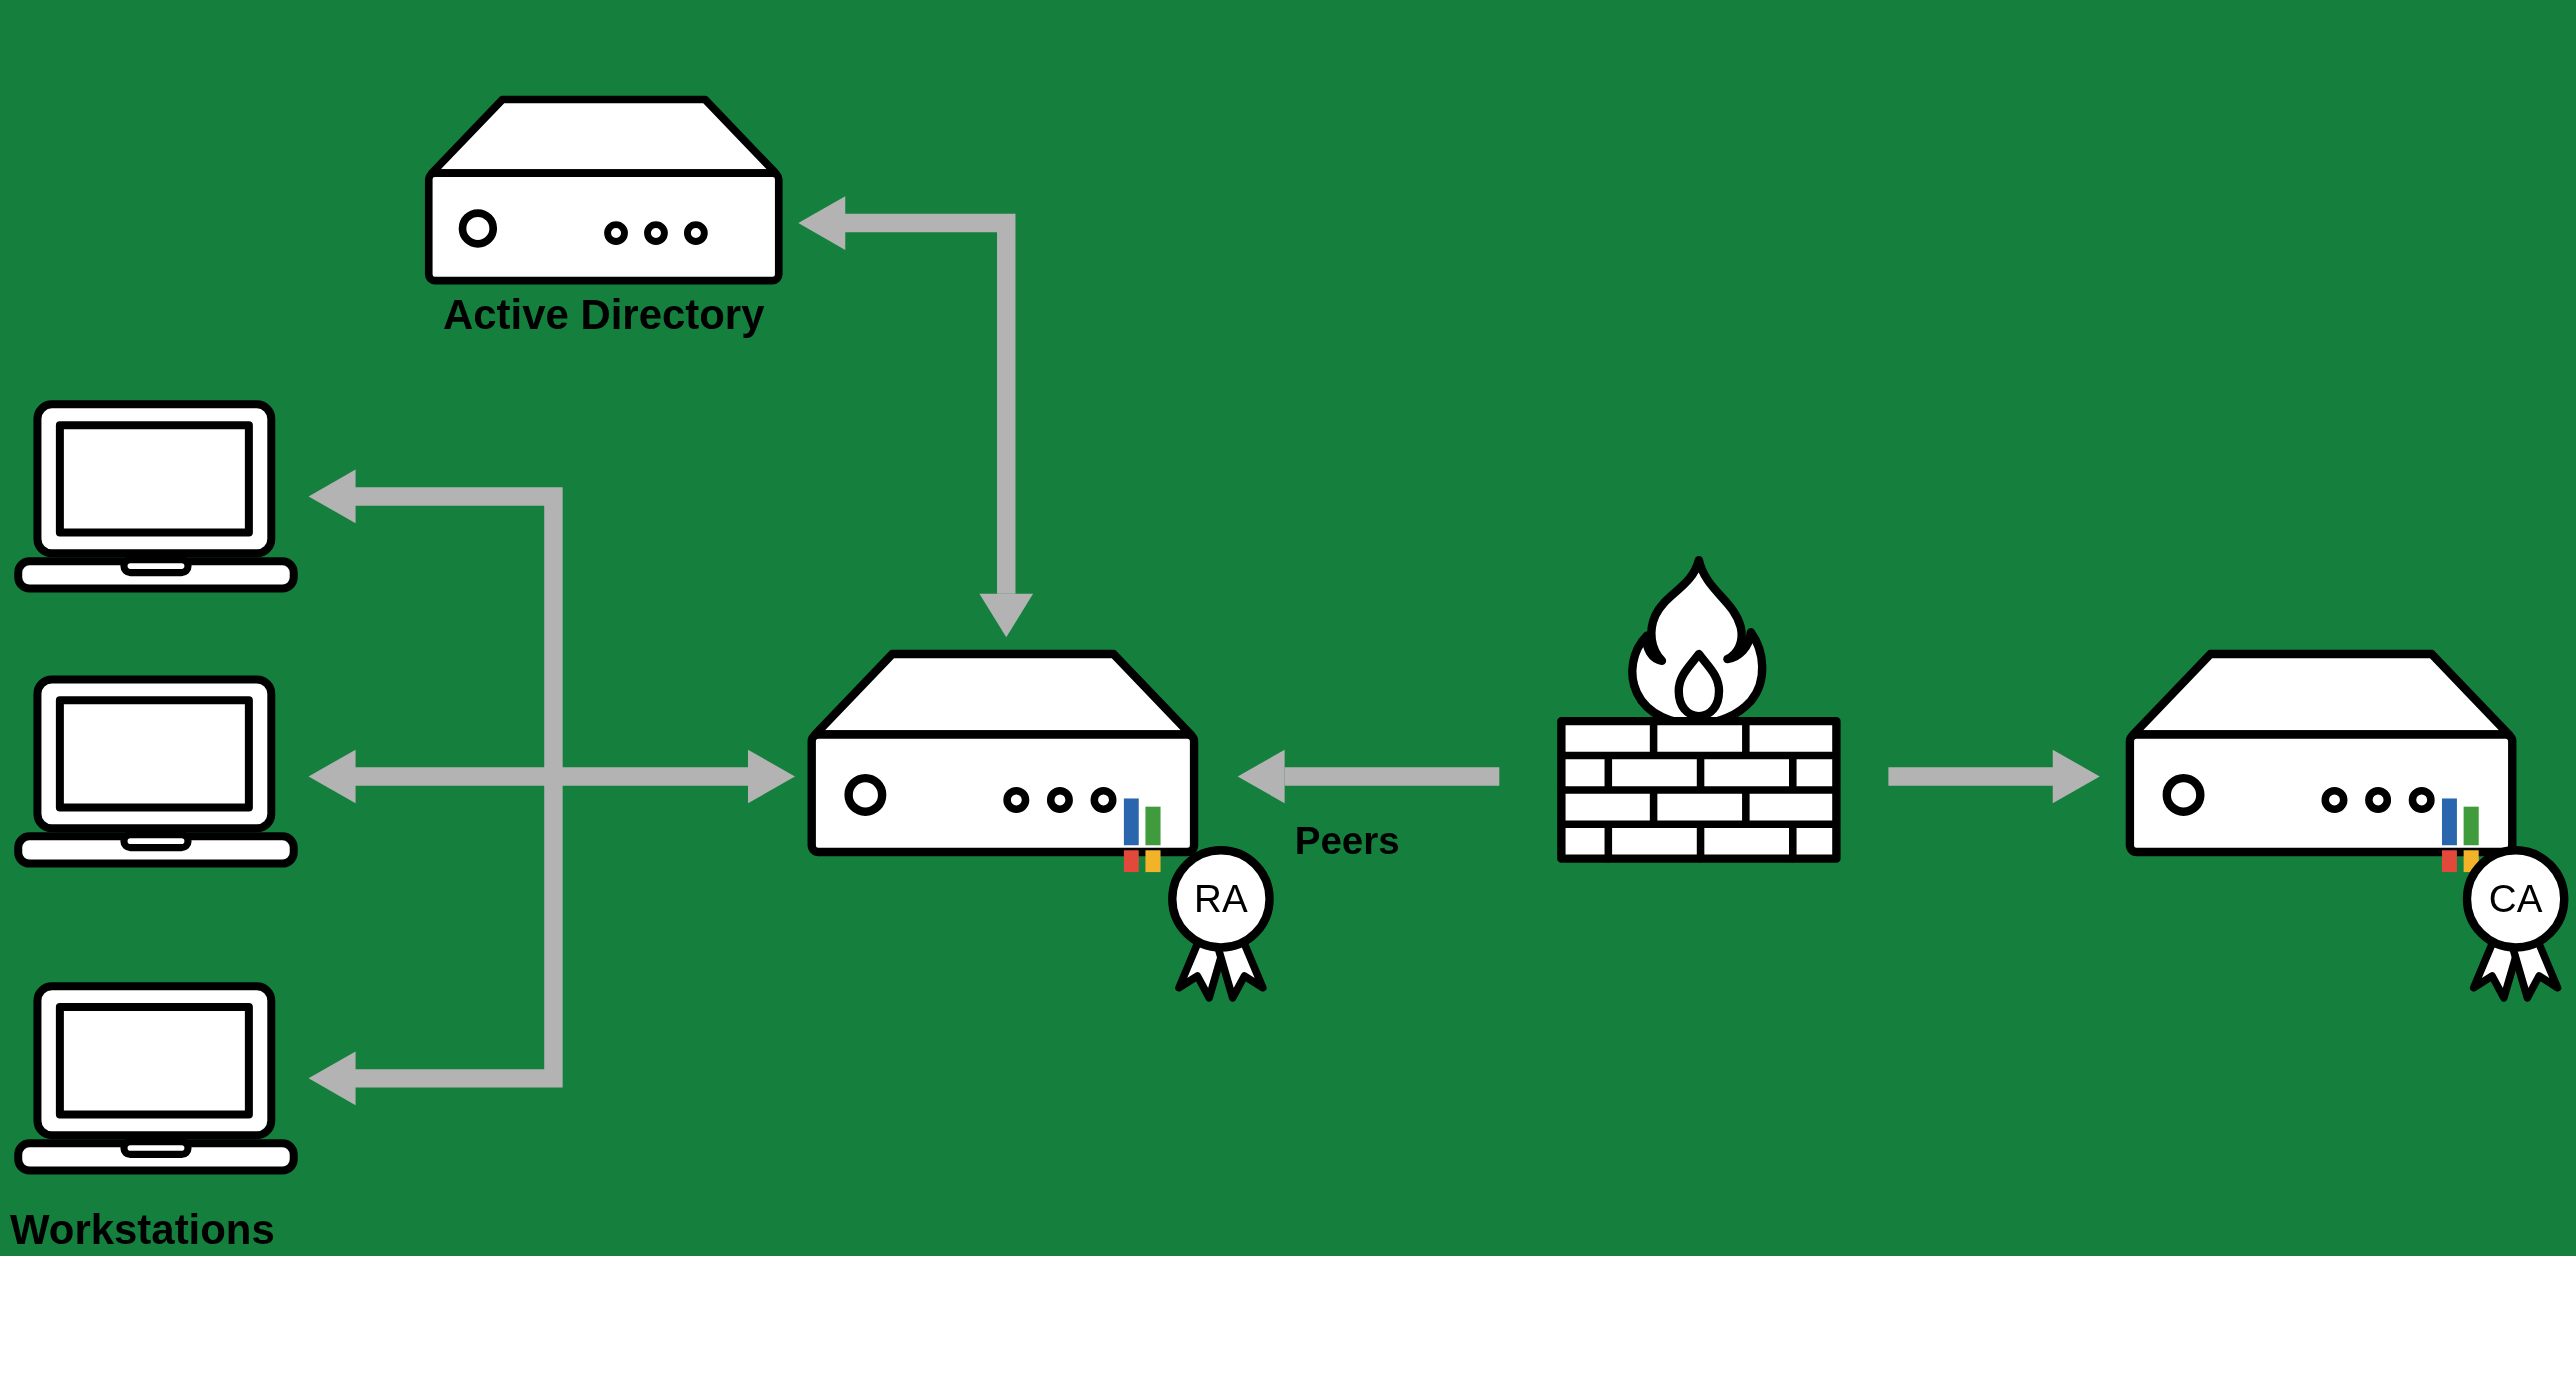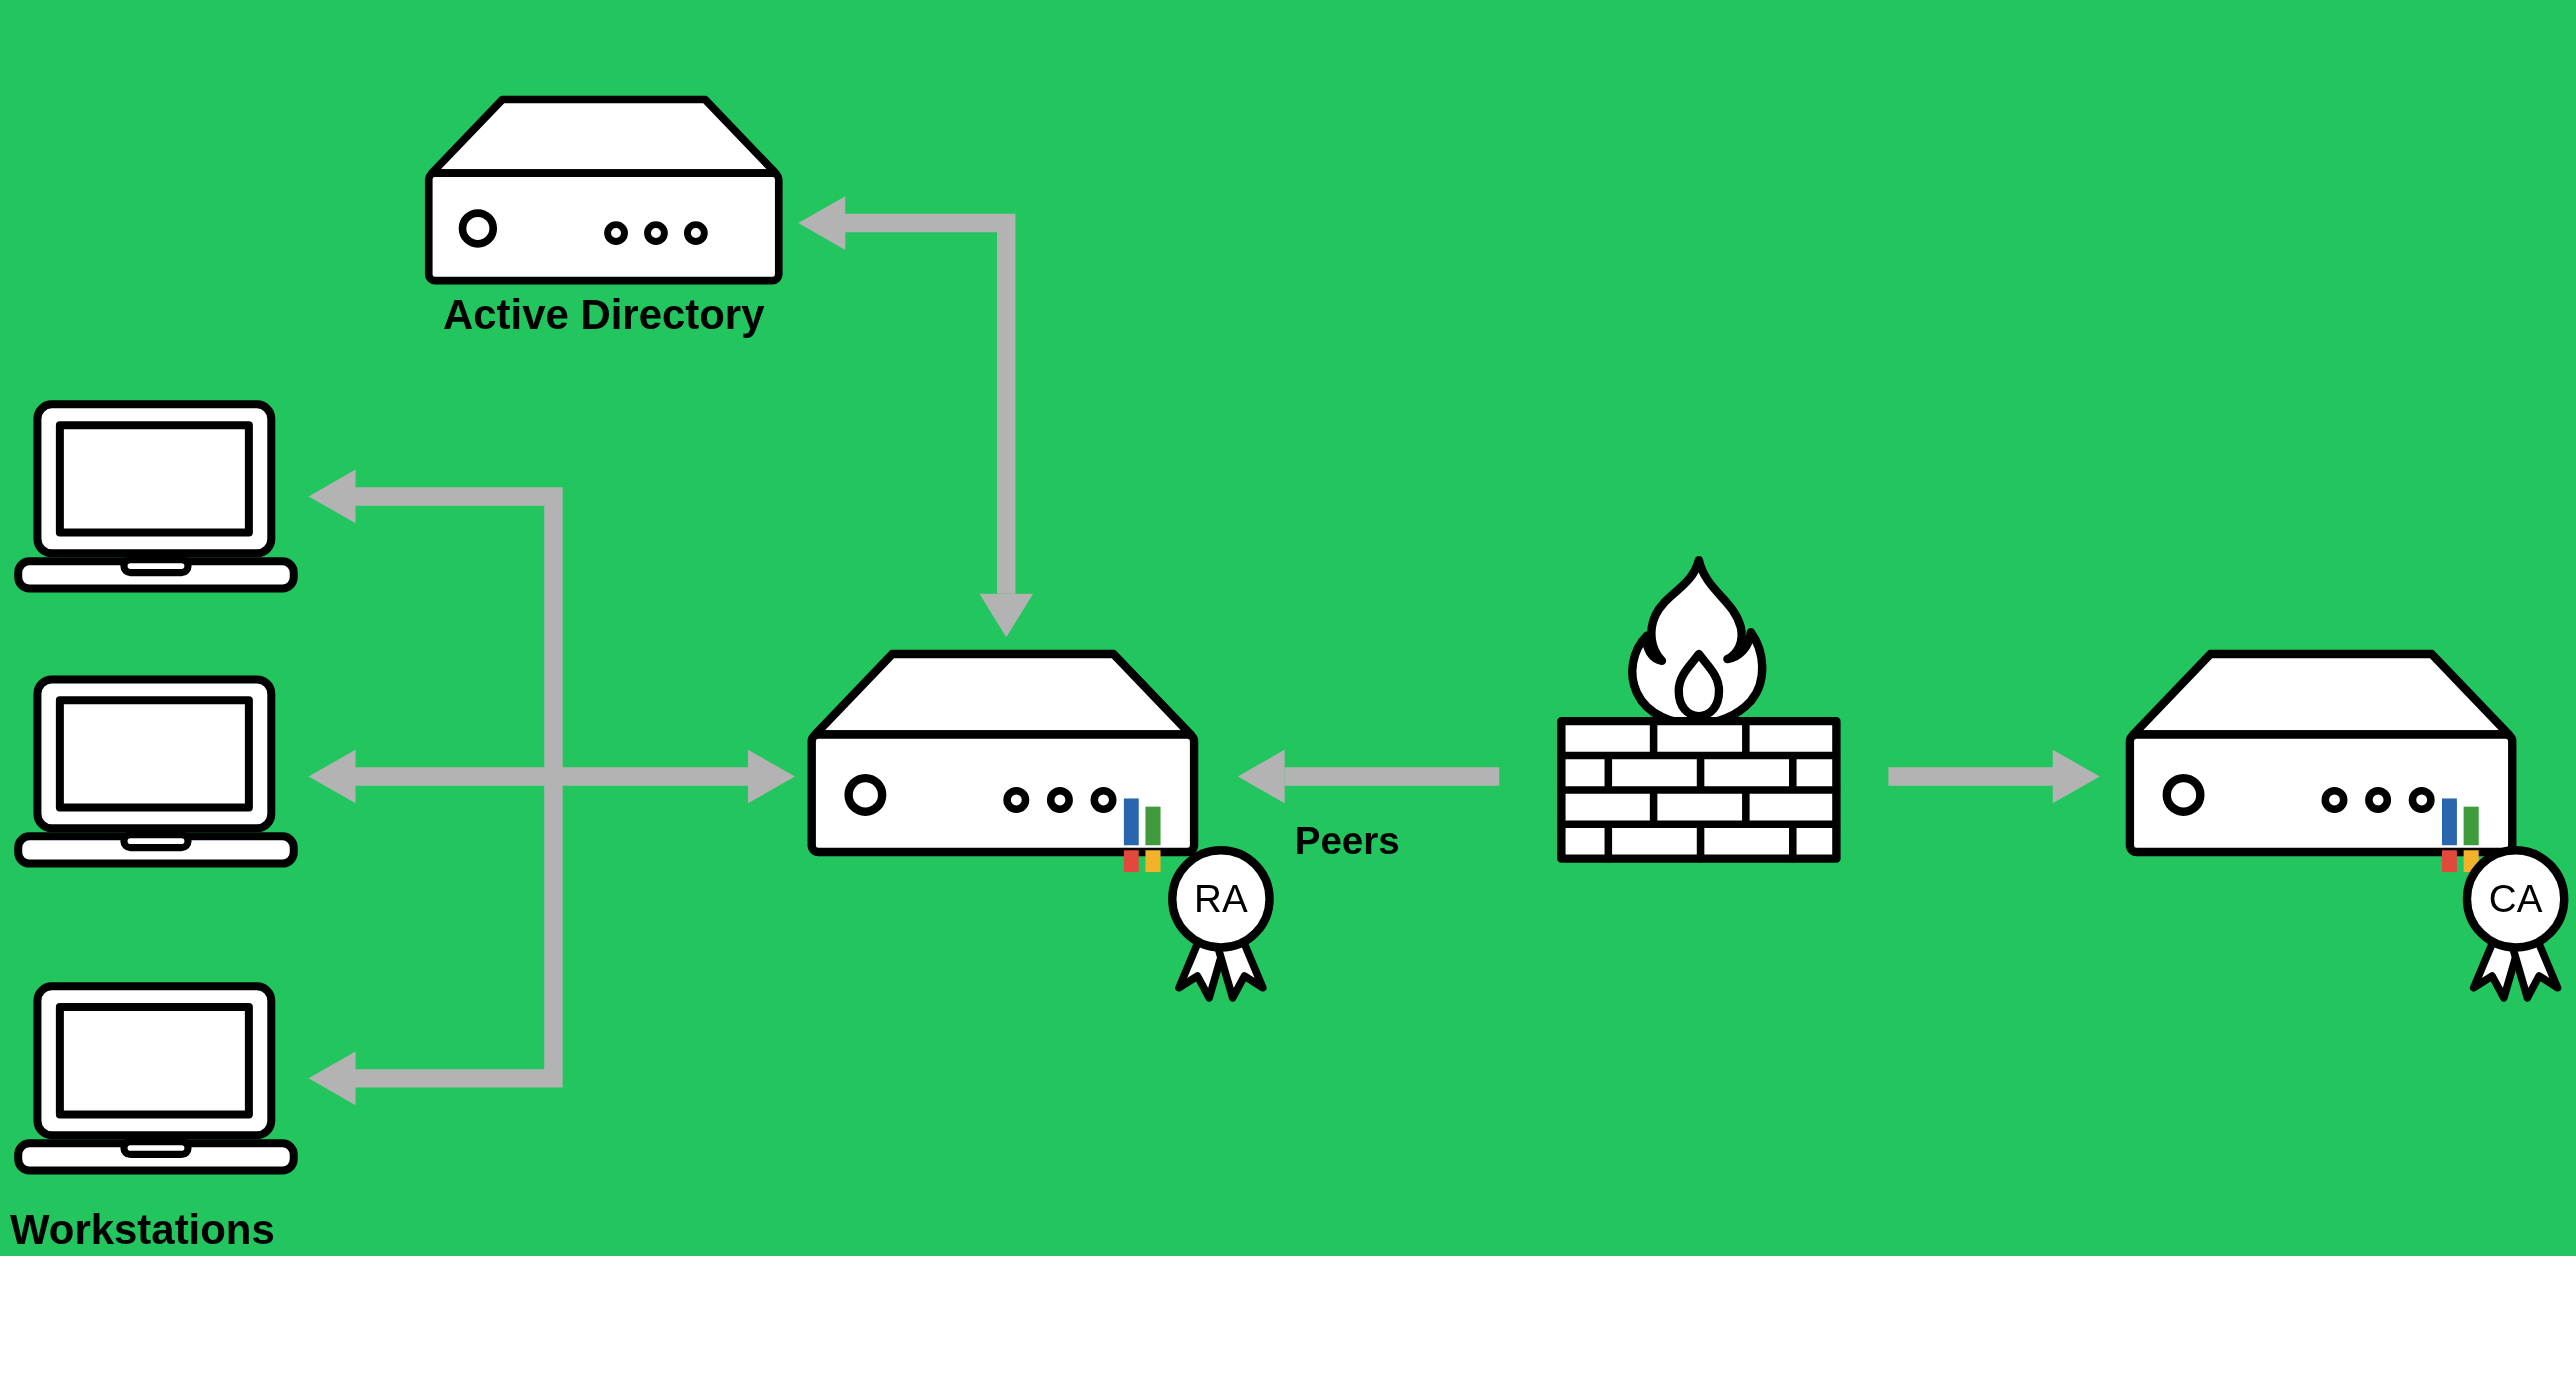--- a/index.html
+++ b/index.html
@@ -1,16 +1,16 @@
 <!DOCTYPE html>
 <html style="font-size:8.2px"><head>
 <meta charset="utf-8">
 <style>
   html,body{margin:0;padding:0;background:#ffffff;}
-  .stage{width:100vw;background:#22c55e;}
+  .stage{width:100vw;background:#15803d;}
   svg{display:block;width:100%;height:auto;}
   .ink{fill:none;stroke:#000;stroke-width:5;stroke-linecap:round;stroke-linejoin:round;}
   .ink-fill{fill:#fff;stroke:#000;stroke-width:5;stroke-linecap:round;stroke-linejoin:round;}
   .thin{stroke-width:4.5;}
   .arrow-line{fill:none;stroke-width:11;}
   .lbl{font-family:"Liberation Sans",sans-serif;font-weight:700;font-size:25px;}
   .lbl-sm{font-family:"Liberation Sans",sans-serif;font-weight:700;font-size:23px;}
   .badge-txt{font-family:"Liberation Sans",sans-serif;font-weight:400;font-size:23px;text-anchor:middle;}
 </style>
 </head>

